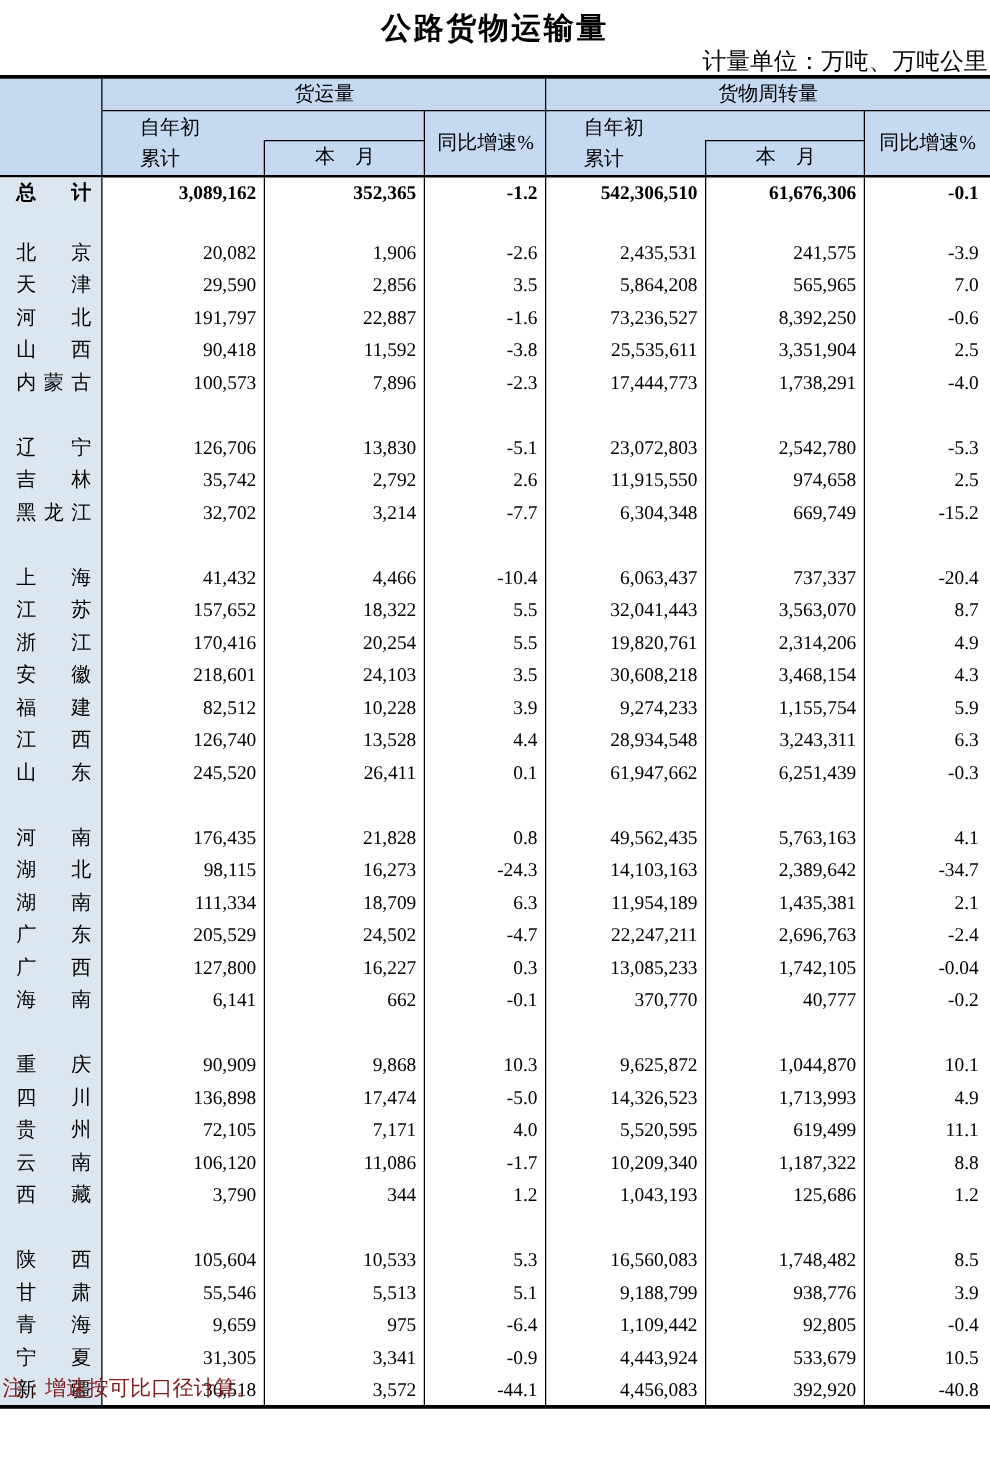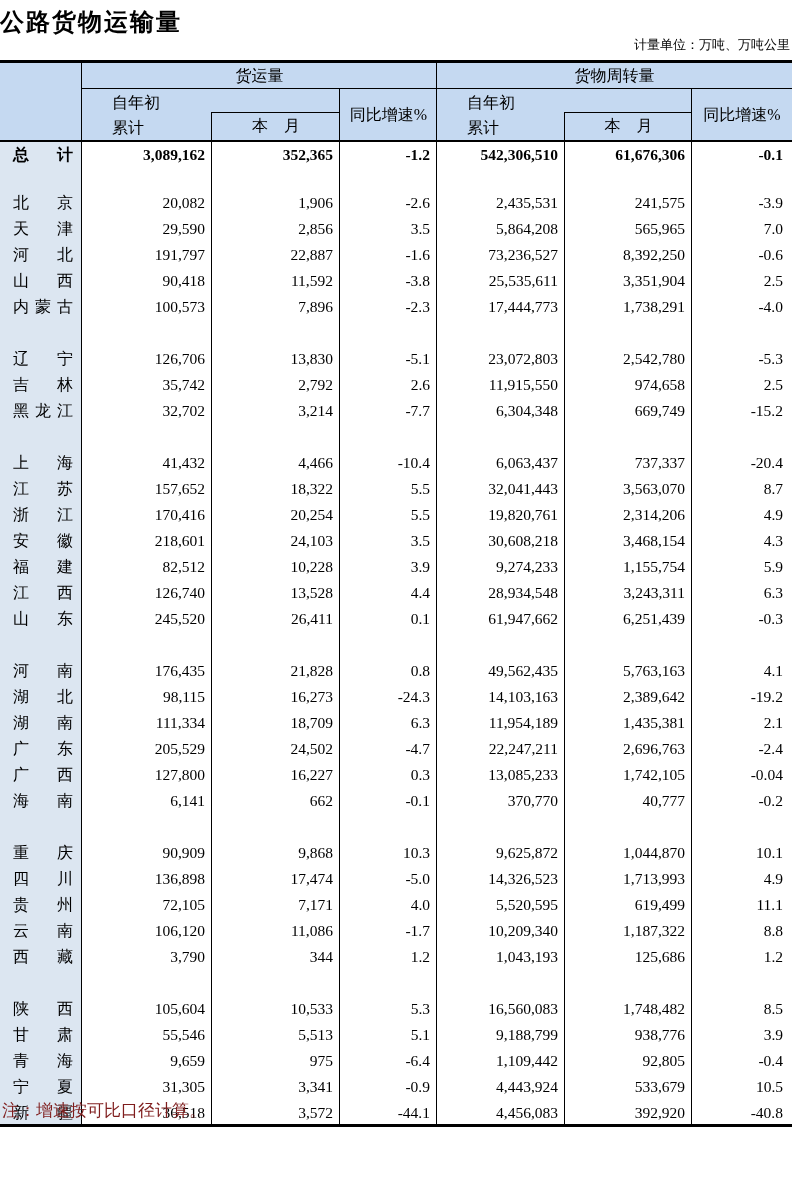--- a/index.html
+++ b/index.html
@@ -1,22 +1,22 @@
 <!DOCTYPE html>
 <html><head>
 <meta charset="utf-8">
 <style>
   * { margin:0; padding:0; box-sizing:border-box; }
   body { background:#fff; font-family:"Liberation Serif","DejaVu Serif",serif; }
   .page { position:relative; width:792px; height:1184px; background:#fff; overflow:hidden; }
 
-  .title { position:absolute; top:6px; left:0; width:792px; 
+  .title { position:absolute; top:6px; left:0; width:792px; text-align:center;
            font-family:"DejaVu Sans","Liberation Sans",sans-serif;
            font-weight:bold; font-size:24px; letter-spacing:2px; color:#000; }
-  .unit-note { position:absolute; top:36px; right:2px; font-size:13px; color:#000;
+  .unit-note { position:absolute; top:36px; right:2px; font-size:19px; color:#000;
                font-family:"DejaVu Sans","Liberation Sans",sans-serif; }
   .footnote { position:absolute; top:1099px; left:2px; font-size:17px; color:#7f1d1d;
               font-family:"DejaVu Sans","Liberation Sans",sans-serif; }
 
   .hline, .vline { position:absolute; background:#000; }
 
   
   .thead-bg { position:absolute; top:63px; left:0; width:792px; height:77px; background:#c5d9f1; }
   .hlabel { position:absolute; color:#000; font-size:16px; }
   .group-label { top:64px; height:24px; line-height:24px; text-align:center; }
@@ -291,21 +291,21 @@
         </div>
         <div class="trow">
           <div class="cell c0">
             <span class="prov">湖北</span>
           </div>
           <div class="cell c1 num">98,115</div>
           <div class="cell c2 num">16,273</div>
           <div class="cell c3 num">-24.3</div>
           <div class="cell c4 num">14,103,163</div>
           <div class="cell c5 num">2,389,642</div>
-          <div class="cell c6 num">-19.2</div>
+          <div class="cell c6 num">-34.7</div>
         </div>
         <div class="trow">
           <div class="cell c0">
             <span class="prov">湖南</span>
           </div>
           <div class="cell c1 num">111,334</div>
           <div class="cell c2 num">18,709</div>
           <div class="cell c3 num">6.3</div>
           <div class="cell c4 num">11,954,189</div>
           <div class="cell c5 num">1,435,381</div>

